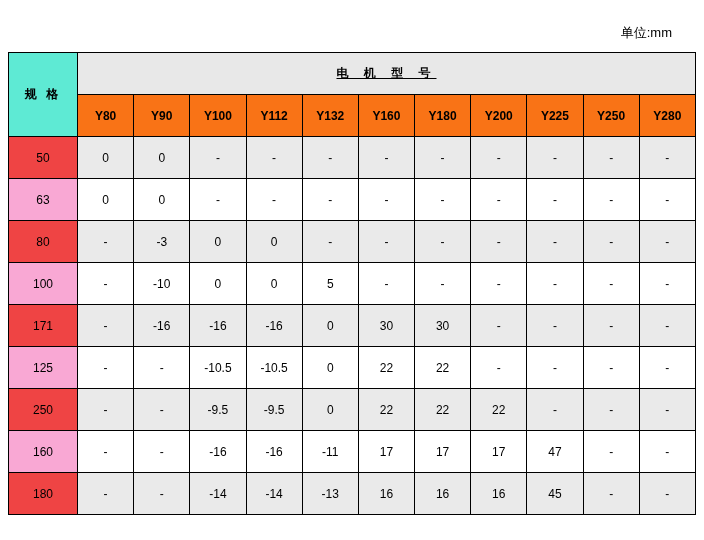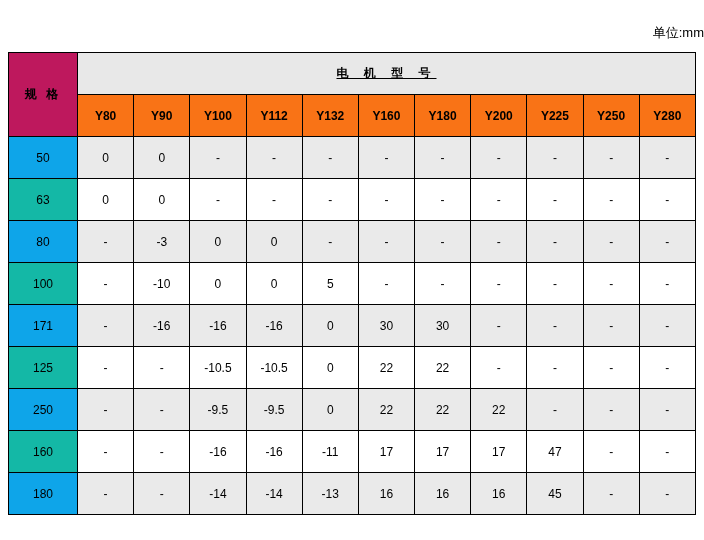--- a/index.html
+++ b/index.html
@@ -24,20 +24,21 @@
   .title {
     text-align: center;
     font-size: 13px;
     margin-top: 10px;
     letter-spacing: 0.5px;
   }
   .unit {
     text-align: right;
     font-size: 13px;
     margin-top: 24px;
+    padding-right: 32px;
   }
   .table-wrap {
     margin-top: 10px;
     padding-left: 8px;
     padding-right: 8px;
   }
   table.data {
     border-collapse: collapse;
     width: 688px;
     table-layout: fixed;
@@ -48,46 +49,46 @@
     vertical-align: middle;
     font-size: 12px;
     font-family: "Liberation Sans", sans-serif;
     padding: 0;
     height: 41px;
   }
   th.spec-head {
     width: 68px;
     font-size: 13px;
     letter-spacing: 3px;
-    background: #be185d;
+    background: #5eead4;
   }
   th.group-head {
     background: #e8e8e8;
     font-size: 13px;
     letter-spacing: 6px;
     height: 40px;
     text-decoration: underline;
   }
   th.model-head {
     background: #f97316;
     font-size: 12px;
     height: 40px;
   }
   td.spec-cell {
-    background: #14b8a6;
+    background: #f9a8d4;
     font-size: 12px;
   }
   td.val {
     background: #ffffff;
   }
   tr.shaded td.val {
     background: #eaeaea;
   }
   tr.shaded td.spec-cell {
-    background: #0ea5e9;
+    background: #ef4444;
   }
 </style>
 </head>
 <body>
 
 <div class="page">
 
 
   <div class="unit">单位:mm</div>
 

